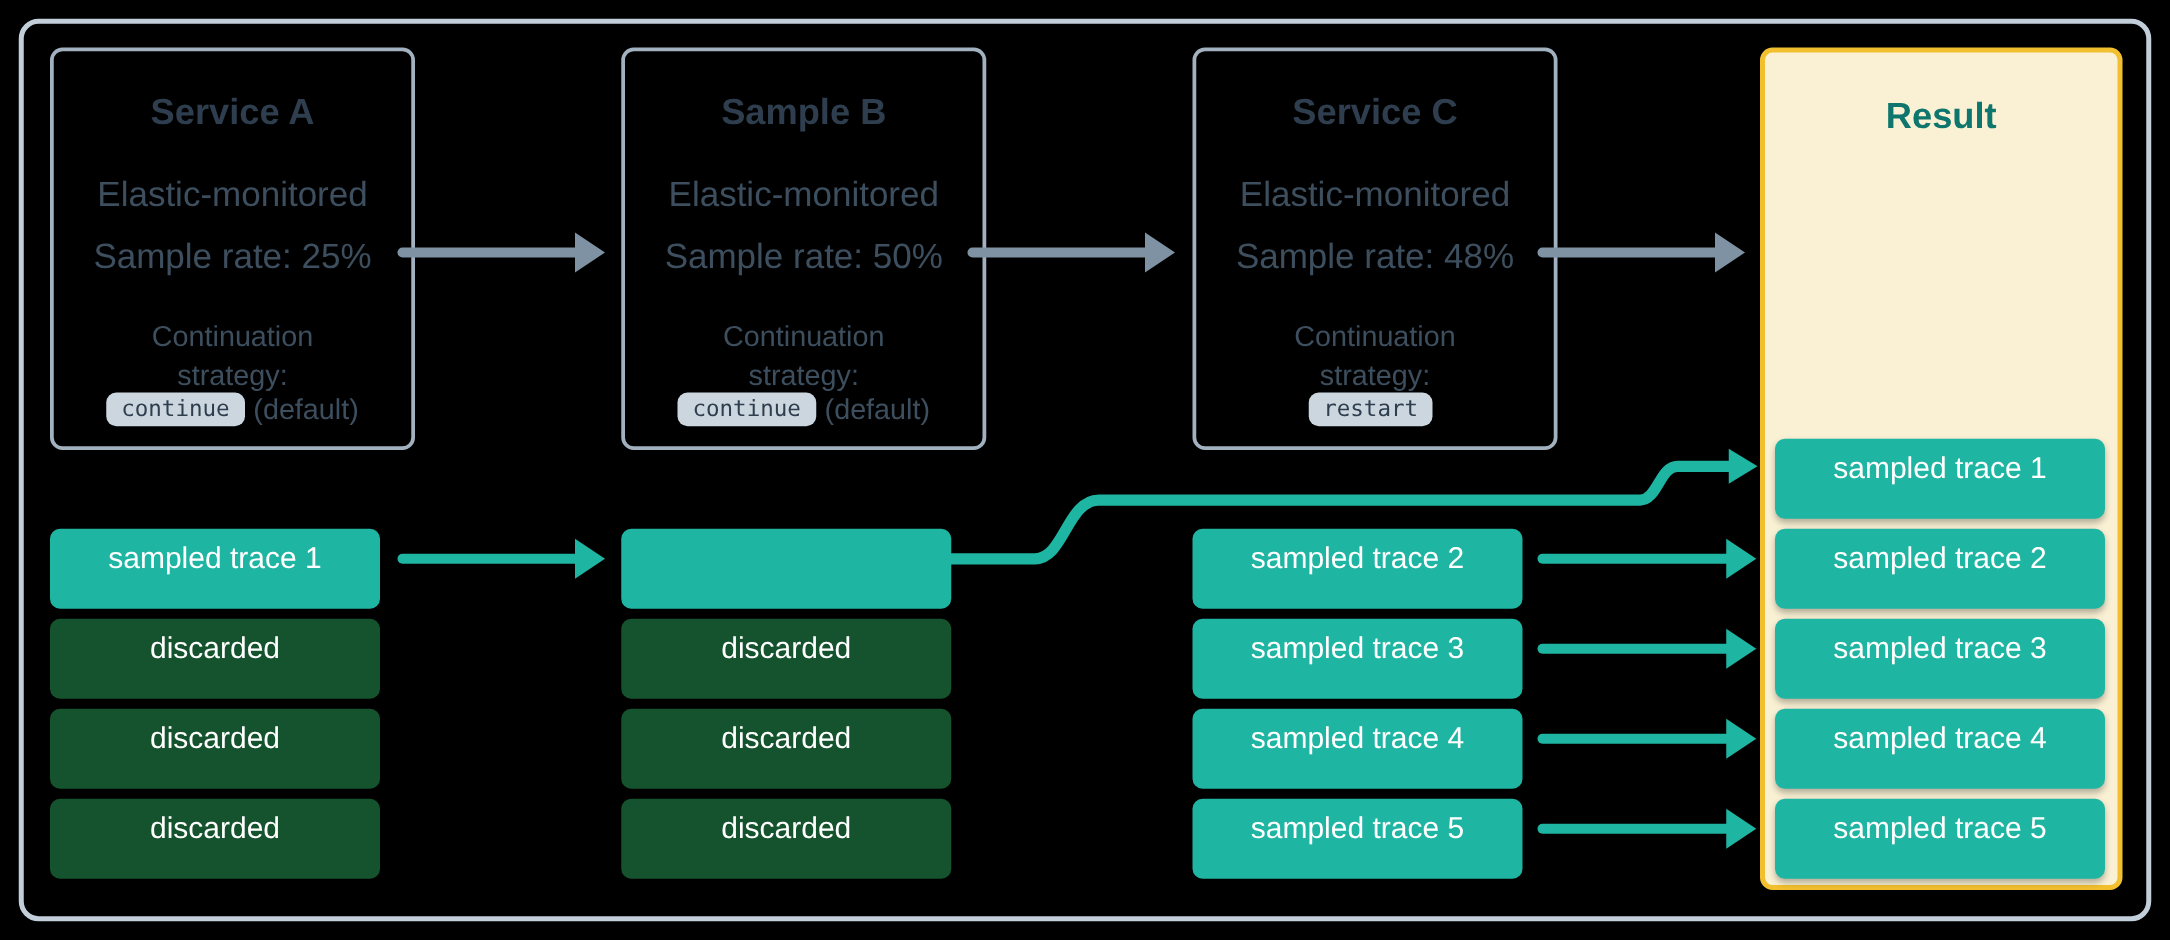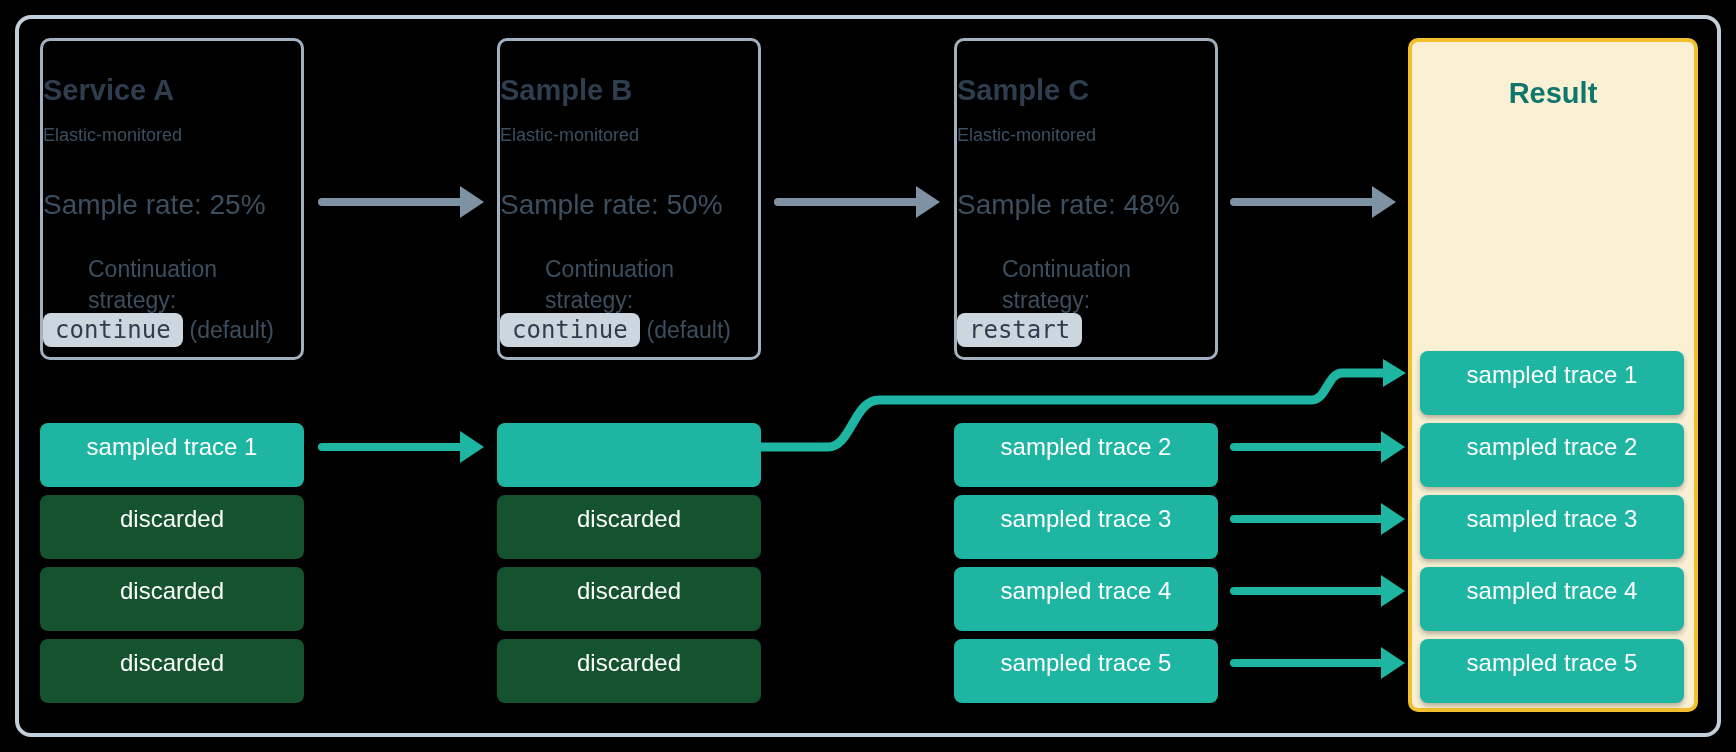--- a/index.html
+++ b/index.html
@@ -10,32 +10,32 @@
     position:relative; overflow:hidden;
   }
   .outer-frame {
     position:absolute; left:15px; top:15px;
     width:1706px; height:722px;
     border:4px solid #C2CEDA; border-radius:16px;
     box-sizing:border-box;
   }
   
   .service-box {
-    position:absolute; top:38px; width:264px; height:322px;
+    position:absolute; top:38px; width:292px; height:322px;
     border:3px solid #A2B1BF; border-radius:10px;
-    box-sizing:border-box; text-align:left; color:#3D4F5E;padding-left:44px;
+    box-sizing:border-box; text-align:center; color:#3D4F5E;padding-left:44px;
   }
   .svc-title { position:absolute; top:33px; left:0; right:0; font-size:29px; font-weight:bold; color:#2E3E4E; }
-  .svc-mon   { position:absolute; top:84px; left:0; right:0; font-size:18px; }
+  .svc-mon   { position:absolute; top:99px; left:0; right:0; font-size:28px; }
   .svc-rate  { position:absolute; top:148px; left:0; right:0; font-size:28px; }
   .svc-cont  { position:absolute; top:213px; left:0; right:0; font-size:23px; line-height:31px; padding:0 45px; }
   .svc-pill-row { position:absolute; top:272px; left:0; right:0; font-size:23px; white-space:nowrap; }
   .pill {
     display:inline-block; background:#CBD6DE; color:#2E3E4E;
-    font-family:"DejaVu Sans Mono", monospace; font-size:24px;
+    font-family:"DejaVu Sans Mono", monospace; font-size:18px;
     padding:3px 12px; border-radius:8px; vertical-align:middle;
   }
   .pill-note { margin-left:7px; vertical-align:middle;margin-top:36px; }
   
   .result-panel {
     position:absolute; left:1408px; top:38px; width:290px; height:674px;
     background:#FAF1D4; border:4px solid #F2C02F; border-radius:10px;
     box-sizing:border-box;
   }
   .result-title { position:absolute; top:35px; left:0; right:0; text-align:center; font-size:29px; font-weight:bold; color:#0f766e; }
@@ -81,21 +81,21 @@
   <div class="svc-title">Sample B</div>
   <div class="svc-mon">Elastic-monitored</div>
   <div class="svc-rate">Sample rate: 50%</div>
   <div class="svc-cont">Continuation strategy:</div>
   <div class="svc-pill-row">
     <span class="pill">continue</span><span class="pill-note">(default)</span>
   </div>
 </div>
 
 <div class="service-box" style="left:954px">
-  <div class="svc-title">Sample C</div>
+  <div class="svc-title">Service C</div>
   <div class="svc-mon">Elastic-monitored</div>
   <div class="svc-rate">Sample rate: 48%</div>
   <div class="svc-cont">Continuation strategy:</div>
   <div class="svc-pill-row">
     <span class="pill">restart</span><span class="pill-note"></span>
   </div>
 </div>
 
 <div class="result-panel">
   <div class="result-title">Result</div>

